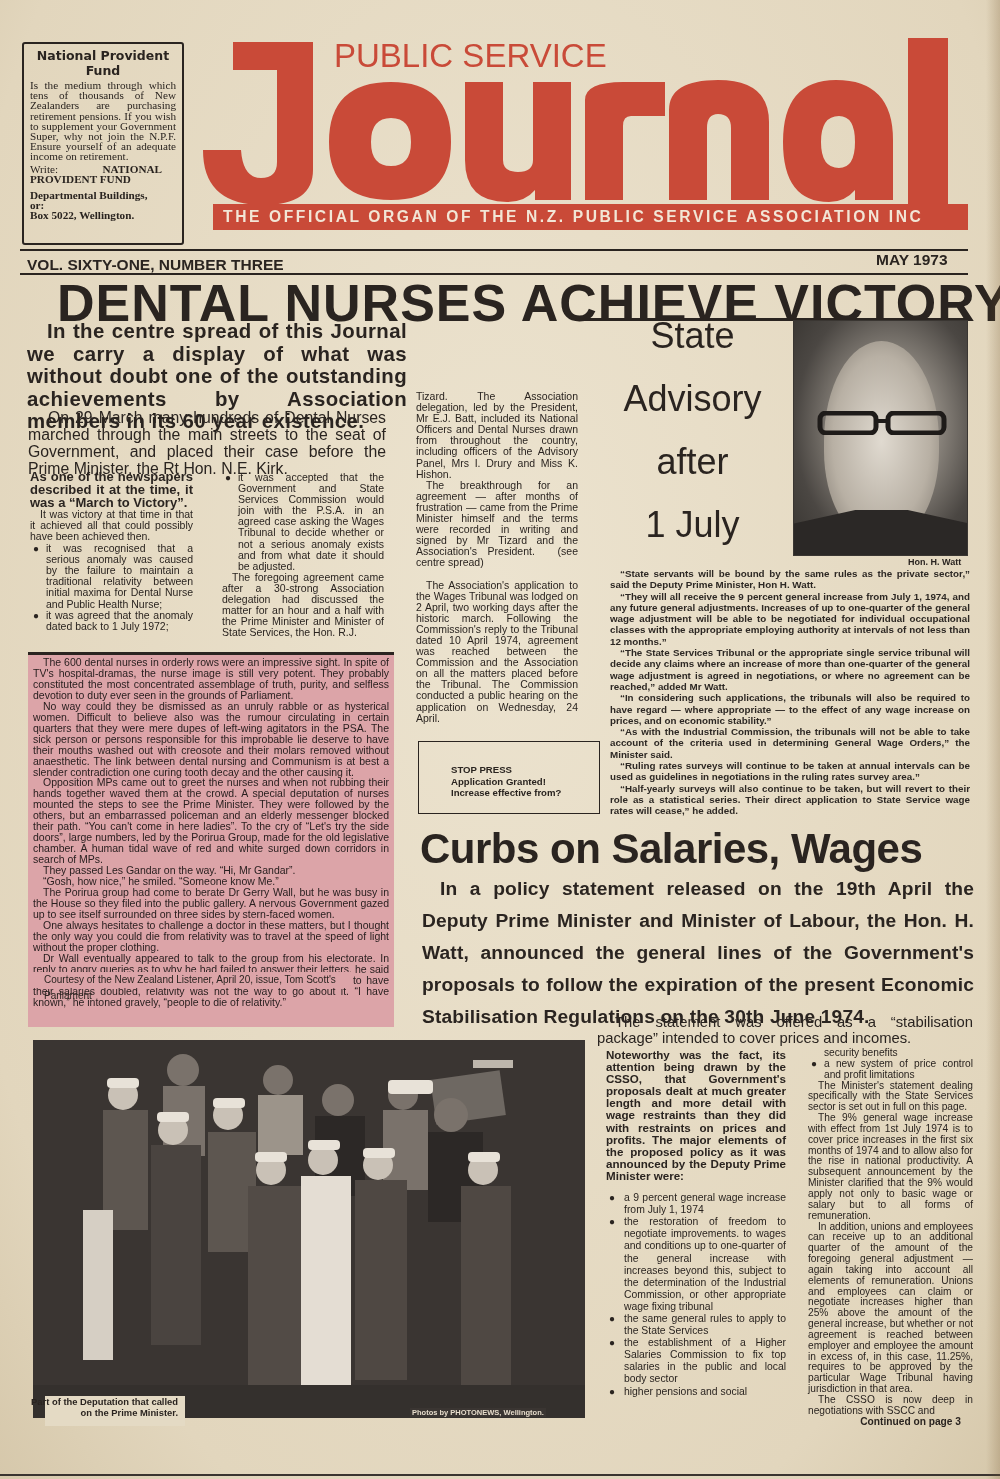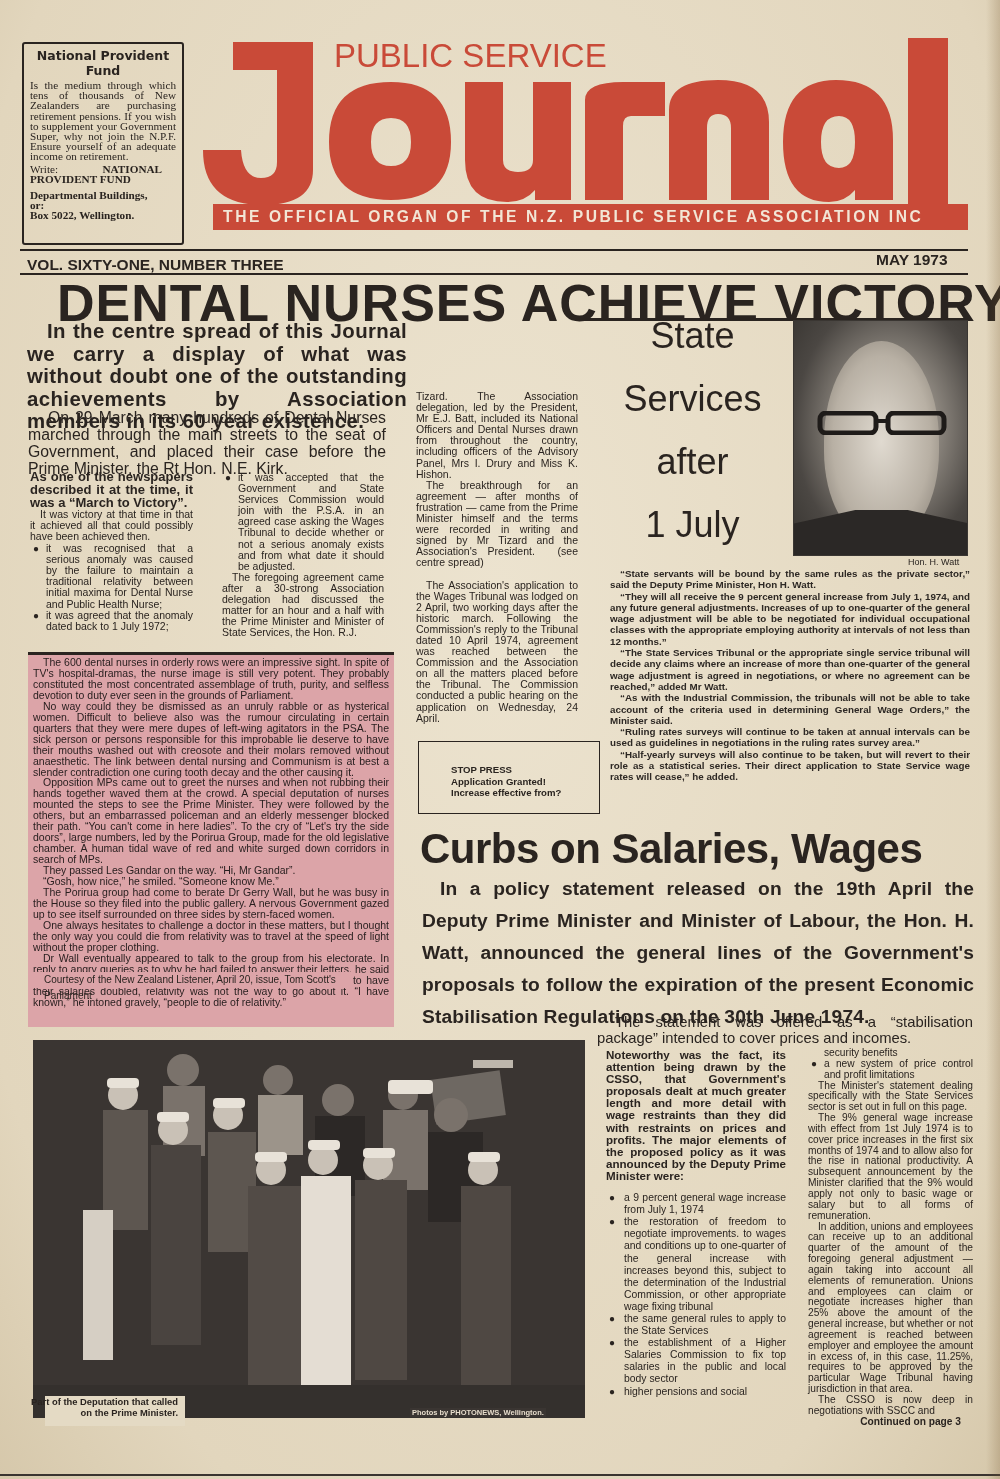--- a/index.html
+++ b/index.html
@@ -52,21 +52,21 @@
   .col-c { left: 416px; top: 391px; width: 162px; font-size: 10.5px; line-height: 11.1px; }
   .col-c p { text-align: justify; }
   .gap { height: 11px; }
 
   
   .state-h { left: 590px; top: 304px; width: 205px; text-align: center; font-size: 36px; font-weight: normal; line-height: 63px; }
   .portrait { left: 793px; top: 320px; width: 175px; height: 236px; background: radial-gradient(ellipse at 55% 45%, #bdb7ae 0%, #8e8880 35%, #4b4743 70%, #36332f 100%); border: 1px solid #3a3632; overflow: hidden; }
   .portrait .face { position: absolute; left: 30px; top: 20px; width: 115px; height: 200px; border-radius: 50% 50% 45% 45%; background: radial-gradient(ellipse at 50% 50%, #e0dad0 0%, #b8b0a4 60%, #7b746b 100%); }
   .portrait .glasses { position: absolute; left: 18px; top: 90px; width: 140px; height: 24px; }
   .portrait .suit { position: absolute; left: 0; bottom: 0; width: 175px; height: 45px; background: #2b2826; clip-path: polygon(0 30%, 35% 0, 65% 0, 100% 30%, 100% 100%, 0 100%); }
-  .caption-watt { left: 908px; top: 557px; font-size: 9px; font-weight: normal; }
+  .caption-watt { left: 908px; top: 557px; font-size: 9px; font-weight: bold; }
   .watt-text { left: 610px; top: 568px; width: 360px; font-size: 9.8px; line-height: 11.3px; font-weight: bold; color: #2d2824; }
   .watt-text p { text-align: justify; text-indent: 10px; }
 
   
   .stop { left: 418px; top: 741px; width: 182px; height: 73px; border: 1.5px solid #2a2420; padding: 22px 0 0 32px; font-size: 9.6px; font-weight: bold; line-height: 11.5px; }
 
   
   .pink-rule { left: 28px; top: 652px; width: 366px; height: 3px; background: #2a2420; }
   .pink { left: 28px; top: 655px; width: 366px; height: 372px; background: #dca4a8; padding: 2px 5px 0 5px; font-size: 10.5px; line-height: 10.95px; color: #2a2020; }
   .pink p { text-align: justify; text-indent: 10px; }
@@ -161,38 +161,39 @@
     <p class="ind">
       <span>The breakthrough for an agreement — after months of frustration — came from the Prime Minister himself and the terms were recorded in writing and signed by Mr Tizard and the Association's President.</span>
       <span style="padding-left:12px">(see centre spread)</span>
     </p>
     <div class="gap"></div>
     <p class="ind">The Association's application to the Wages Tribunal was lodged on 2 April, two working days after the historic march. Following the Commission's reply to the Tribunal dated 10 April 1974, agreement was reached between the Commission and the Association on all the matters placed before the Tribunal. The Commission conducted a public hearing on the application on Wednesday, 24 April.</p>
   </div>
 
   <div class="abs state-h">
     <div>State</div>
-    <div>Services</div>
+    <div>Advisory</div>
     <div>after</div>
     <div>1 July</div>
   </div>
   <div class="abs portrait">
     <div class="face"></div>
     <svg class="glasses" viewBox="0 0 140 24">
       <rect x="8" y="2" width="56" height="20" rx="6" fill="none" stroke="#1e1b19" stroke-width="5"></rect>
       <rect x="76" y="2" width="56" height="20" rx="6" fill="none" stroke="#1e1b19" stroke-width="5"></rect>
       <line x1="64" y1="10" x2="76" y2="10" stroke="#1e1b19" stroke-width="4"></line>
     </svg>
     <div class="suit"></div>
   </div>
   <div class="abs caption-watt">Hon. H. Watt</div>
   <div class="abs watt-text">
     <p>“State servants will be bound by the same rules as the private sector,” said the Deputy Prime Minister, Hon H. Watt.</p>
     <p>“They will all receive the 9 percent general increase from July 1, 1974, and any future general adjustments. Increases of up to one-quarter of the general wage adjustment will be able to be negotiated for individual occupational classes with the appropriate employing authority at intervals of not less than 12 months.”</p>
     <p>“The State Services Tribunal or the appropriate single service tribunal will decide any claims where an increase of more than one-quarter of the general wage adjustment is agreed in negotiations, or where no agreement can be reached,” added Mr Watt.</p>
+    <p>“In considering such applications, the tribunals will also be required to have regard — where appropriate — to the effect of any wage increase on prices, and on economic stability.”</p>
     <p>“As with the Industrial Commission, the tribunals will not be able to take account of the criteria used in determining General Wage Orders,” the Minister said.</p>
     <p>“Ruling rates surveys will continue to be taken at annual intervals can be used as guidelines in negotiations in the ruling rates survey area.”</p>
     <p>“Half-yearly surveys will also continue to be taken, but will revert to their role as a statistical series. Their direct application to State Service wage rates will cease,” he added.</p>
   </div>
 
   <div class="abs stop">
     <div>STOP PRESS</div>
     <div>Application Granted!</div>
     <div>Increase effective from?</div>
   </div>

